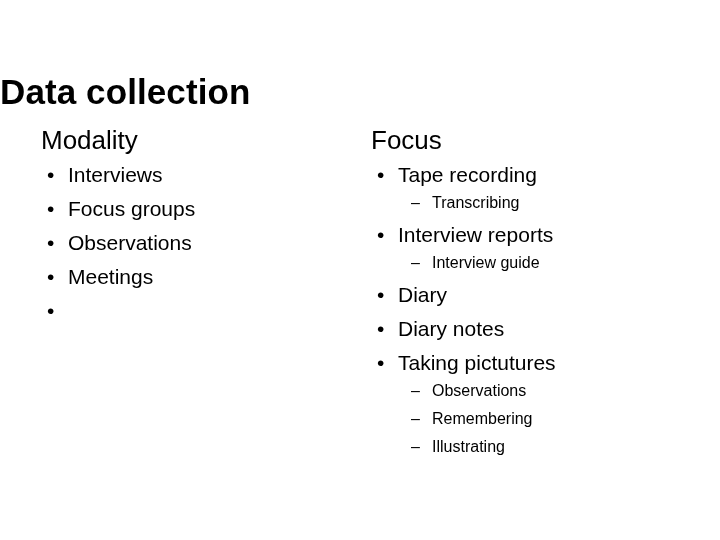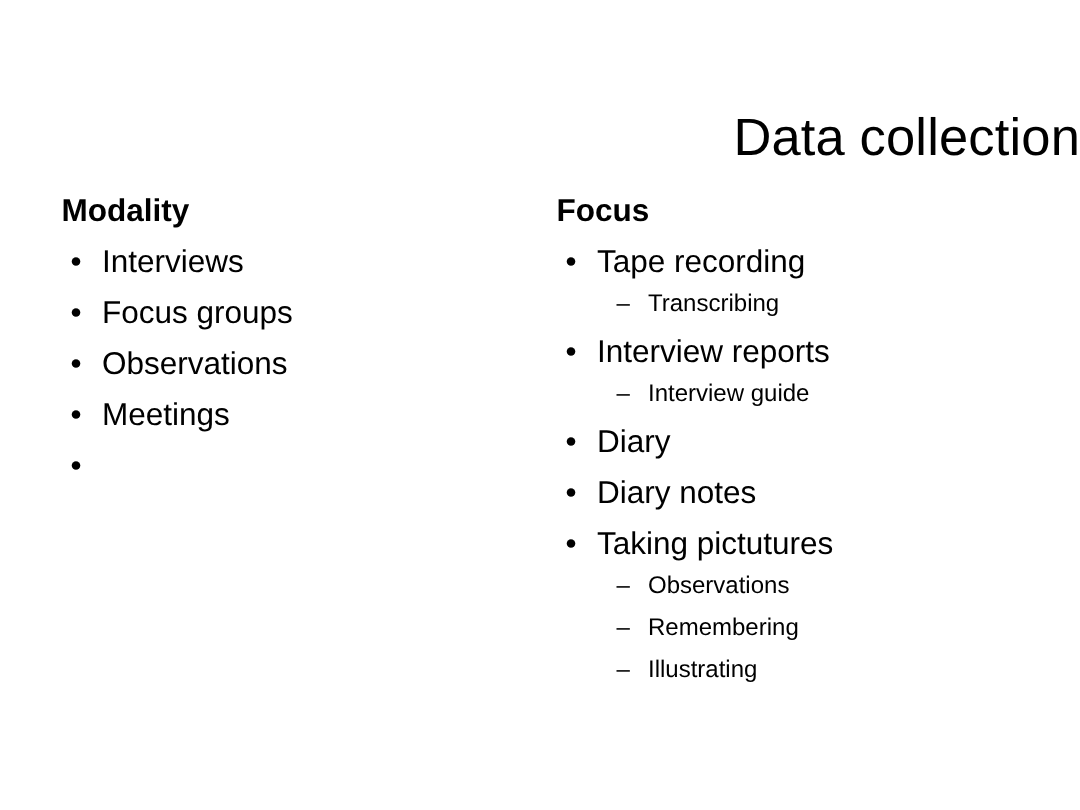--- a/index.html
+++ b/index.html
@@ -22,46 +22,46 @@
     inset: 0;
     background: #ffffff;
   }
 
   
   .slide-title {
     position: absolute;
     left: 0;
     top: 48px;
     width: 720px;
-    text-align: right;
+    text-align: left;
     font-size: 35px;
-    font-weight: 400;
+    font-weight: 700;
     line-height: 42px;
     letter-spacing: 0.1px;
     white-space: nowrap;
   }
 
   
   .columns {
     position: absolute;
     left: 0;
     top: 128px;
     width: 720px;
   }
   .col {
     position: absolute;
     top: 0;
   }
   .col-left  { left: 41px;  width: 300px; }
   .col-right { left: 371px; width: 320px; }
 
   .col-heading {
-    font-size: 21px;
+    font-size: 26px;
     line-height: 25px;
-    font-weight: 700;
+    font-weight: 400;
     margin: 0 0 9px 0;
     white-space: nowrap;
   }
 
   ul.lvl1 {
     list-style: none;
     margin: 0;
     padding: 0;
   }
   ul.lvl1 > li.item1 {

